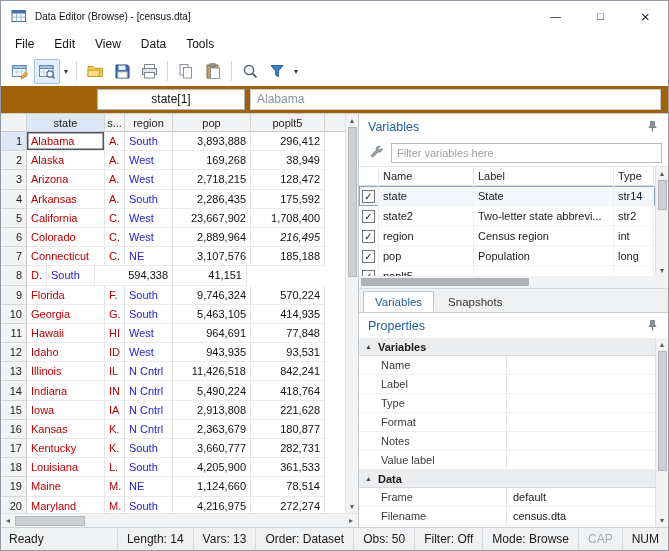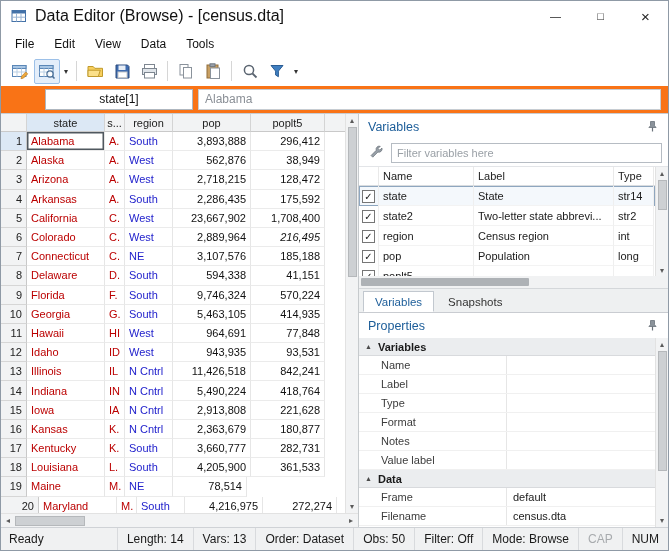--- a/index.html
+++ b/index.html
@@ -4,38 +4,38 @@
 <style>
   * { box-sizing: border-box; margin: 0; padding: 0; }
   html, body { width: 669px; height: 551px; overflow: hidden; }
   body { font-family: "Liberation Sans", "DejaVu Sans", sans-serif; font-size: 12px; color: #111; background: #fff; }
 
   .window { width: 669px; height: 551px; display: flex; flex-direction: column; border: 1px solid #8f9aa6; background: #fff; }
 
   
   .titlebar { height: 30px; flex: 0 0 auto; display: flex; align-items: center; background: #fff; }
   .app-icon { margin: 0 8px 0 10px; display: flex; }
-  .title { font-size: 16px; color: #111; }
+  .title { font-size: 10px; color: #111; }
   .win-controls { margin-left: auto; display: flex; height: 100%; }
   .win-btn { width: 45px; height: 100%; display: flex; align-items: center; justify-content: center; color: #222; font-size: 11px; }
   .win-btn.close { font-size: 15px; }
 
   
   .menubar { height: 25px; flex: 0 0 auto; display: flex; align-items: center; padding-left: 4px; background: #fff; }
   .menu-item { padding: 3px 10px; font-size: 12px; color: #111; }
 
   
   .toolbar { height: 30px; flex: 0 0 auto; display: flex; align-items: center; padding-left: 6px; gap: 1px; background: #fff; }
   .tb-icon { width: 26px; height: 25px; display: flex; align-items: center; justify-content: center; border: 1px solid transparent; border-radius: 2px; }
   .tb-icon.pressed { background: #e4eefa; border-color: #9cc0e8; }
   .tb-chevron { font-size: 8px; color: #333; width: 10px; text-align: center; }
   .tb-sep { width: 1px; height: 20px; background: #d6d6d6; margin: 0 4px; }
 
   
-  .formula-row { height: 27px; flex: 0 0 auto; display: flex; align-items: center; gap: 5px; padding: 2px 7px 3px 44px; background: #f97316; }
+  .formula-row { height: 27px; flex: 0 0 auto; display: flex; align-items: center; gap: 5px; padding: 2px 7px 3px 96px; background: #a16207; }
   .cellref { width: 148px; height: 21px; border: 1px solid #aeb6bf; background: #fff; display: flex; align-items: center; justify-content: center; font-size: 12px; }
   .cellvalue { flex: 1; height: 21px; border: 1px solid #c6ccd2; background: #fff; display: flex; align-items: center; padding: 0 6px; color: #8a8f96; font-size: 12px; }
 
   
   .main { flex: 1; min-height: 0; display: flex; border-top: 1px solid #c9ccd1; }
   .grid-wrap { width: 358px; flex: 0 0 auto; display: flex; flex-direction: column; background: #fff; border-right: 1px solid #c6cacd; }
   .grid-body { flex: 1; min-height: 0; display: flex; }
   .grid-cells { flex: 1; overflow: hidden; background: #fff; }
   .grid-header { display: flex; height: 18px; }
   .gh { height: 18px; background: #f2f3f4; border-right: 1px solid #d4d4d4; border-bottom: 1px solid #c9c9c9; font-size: 11px; display: flex; align-items: center; justify-content: center; color: #222; overflow: hidden; white-space: nowrap; flex: 0 0 auto; }
@@ -227,21 +227,21 @@
                 <div class="gc c2" style="width: 20px;">A.</div>
                 <div class="gc c3" style="width: 48px;">South</div>
                 <div class="gc c4" style="width: 78px;">3,893,888</div>
                 <div class="gc c5" style="width: 74px;">296,412</div>
               </div>
               <div class="gr">
                 <div class="gc c0" style="width: 26px;">2</div>
                 <div class="gc c1" style="width: 78px;">Alaska</div>
                 <div class="gc c2" style="width: 20px;">A.</div>
                 <div class="gc c3" style="width: 48px;">West</div>
-                <div class="gc c4" style="width: 78px;">562,876</div>
+                <div class="gc c4" style="width: 78px;">169,268</div>
                 <div class="gc c5" style="width: 74px;">38,949</div>
               </div>
               <div class="gr">
                 <div class="gc c0" style="width: 26px;">3</div>
                 <div class="gc c1" style="width: 78px;">Arizona</div>
                 <div class="gc c2" style="width: 20px;">A.</div>
                 <div class="gc c3" style="width: 48px;">West</div>
                 <div class="gc c4" style="width: 78px;">2,718,215</div>
                 <div class="gc c5" style="width: 74px;">128,472</div>
               </div>
@@ -272,21 +272,20 @@
               <div class="gr">
                 <div class="gc c0" style="width: 26px;">7</div>
                 <div class="gc c1" style="width: 78px;">Connecticut</div>
                 <div class="gc c2" style="width: 20px;">C.</div>
                 <div class="gc c3" style="width: 48px;">NE</div>
                 <div class="gc c4" style="width: 78px;">3,107,576</div>
                 <div class="gc c5" style="width: 74px;">185,188</div>
               </div>
               <div class="gr">
                 <div class="gc c0" style="width: 26px;">8</div>
-                <div class="gc c1" style="width: 78px;">Delaware</div>
                 <div class="gc c2" style="width: 20px;">D.</div>
                 <div class="gc c3" style="width: 48px;">South</div>
                 <div class="gc c4" style="width: 78px;">594,338</div>
                 <div class="gc c5" style="width: 74px;">41,151</div>
               </div>
               <div class="gr">
                 <div class="gc c0" style="width: 26px;">9</div>
                 <div class="gc c1" style="width: 78px;">Florida</div>
                 <div class="gc c2" style="width: 20px;">F.</div>
                 <div class="gc c3" style="width: 48px;">South</div>
@@ -363,24 +362,25 @@
                 <div class="gc c2" style="width: 20px;">L.</div>
                 <div class="gc c3" style="width: 48px;">South</div>
                 <div class="gc c4" style="width: 78px;">4,205,900</div>
                 <div class="gc c5" style="width: 74px;">361,533</div>
               </div>
               <div class="gr">
                 <div class="gc c0" style="width: 26px;">19</div>
                 <div class="gc c1" style="width: 78px;">Maine</div>
                 <div class="gc c2" style="width: 20px;">M.</div>
                 <div class="gc c3" style="width: 48px;">NE</div>
+                <div class="gc c4" style="width: 78px;">1,124,660</div>
                 <div class="gc c5" style="width: 74px;">78,514</div>
               </div>
               <div class="gr">
-                <div class="gc c0" style="width: 38px; padding-left: 20px;">20</div>
+                <div class="gc c0" style="width: 26px; padding-left: 20px;">20</div>
                 <div class="gc c1" style="width: 78px; text-align: center;">Maryland</div>
                 <div class="gc c2" style="width: 20px;">M.</div>
                 <div class="gc c3" style="width: 48px;">South</div>
                 <div class="gc c4" style="width: 78px;">4,216,975</div>
                 <div class="gc c5" style="width: 74px;">272,274</div>
               </div>
             </div>
         </div>
         <div class="vscroll">
           <div class="scroll-arrow">▴</div>

